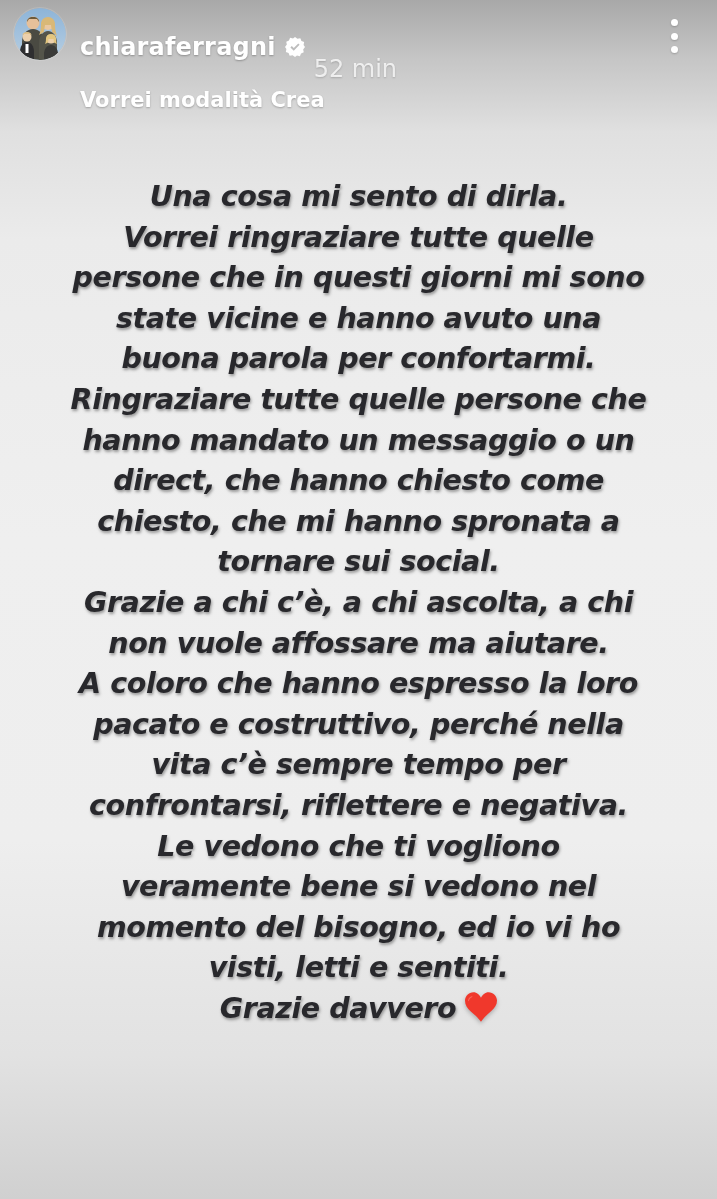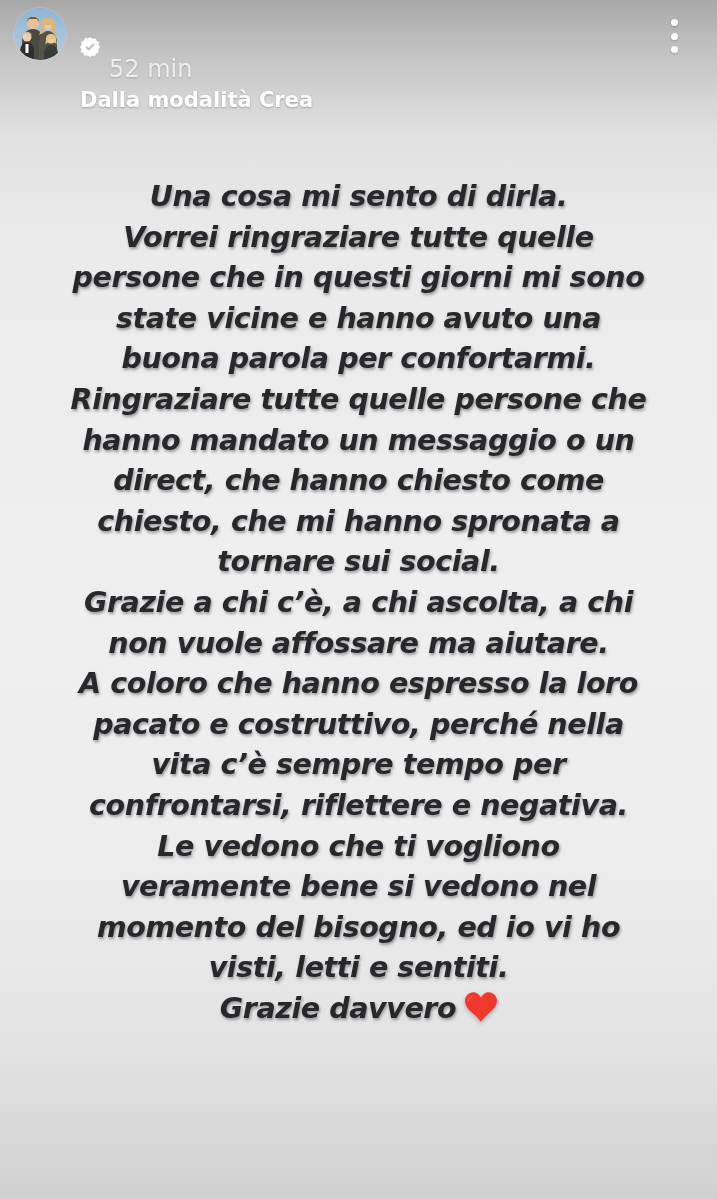--- a/index.html
+++ b/index.html
@@ -93,27 +93,28 @@
 
         <circle cx="37" cy="31" r="4.5" fill="#ecd0ac"></circle>
         <path d="M37 26c-3.2 0-5 2-5 4.5 0 3-.5 4.5-1 5.5l3-1.5.5-3.5h5l.5 3.5 3 1.5c-.5-1-1-2.5-1-5.5 0-2.5-1.8-4.5-5-4.5z" fill="#e3c67f"></path>
         <path d="M30 46c0-5 3-9 7-9s7 4 7 9v6H30z" fill="#3a3a38"></path>
       </g>
     </svg>
   </div>
 
   <div class="header-text">
     <div class="header-row1">
+      <span class="username">chiaraferragni</span>
       <svg class="verified" viewBox="0 0 24 24">
         <path fill="#ffffff" d="M12 0l2.9 2.2 3.5-.7 1.3 3.3 3.3 1.3-.7 3.5L24 12l-2.2 2.9.7 3.5-3.3 1.3-1.3 3.3-3.5-.7L12 24l-2.9-2.2-3.5.7-1.3-3.3-3.3-1.3.7-3.5L0 12l2.2-2.9-.7-3.5 3.3-1.3L6.1 1l3.5.7z"></path>
         <path fill="#bdbdbd" d="M10.5 16.4l-4-3.9 1.6-1.6 2.4 2.3 5.4-5.4 1.6 1.6z"></path>
       </svg>
       <span class="timestamp">52 min</span>
     </div>
-    <div class="subtitle">Dalla modalità Crea</div>
+    <div class="subtitle">Vorrei modalità Crea</div>
   </div>
 </div>
 
 <div class="kebab">
   <i></i>
   <i></i>
   <i></i>
 </div>
 
 <div class="story-text">

